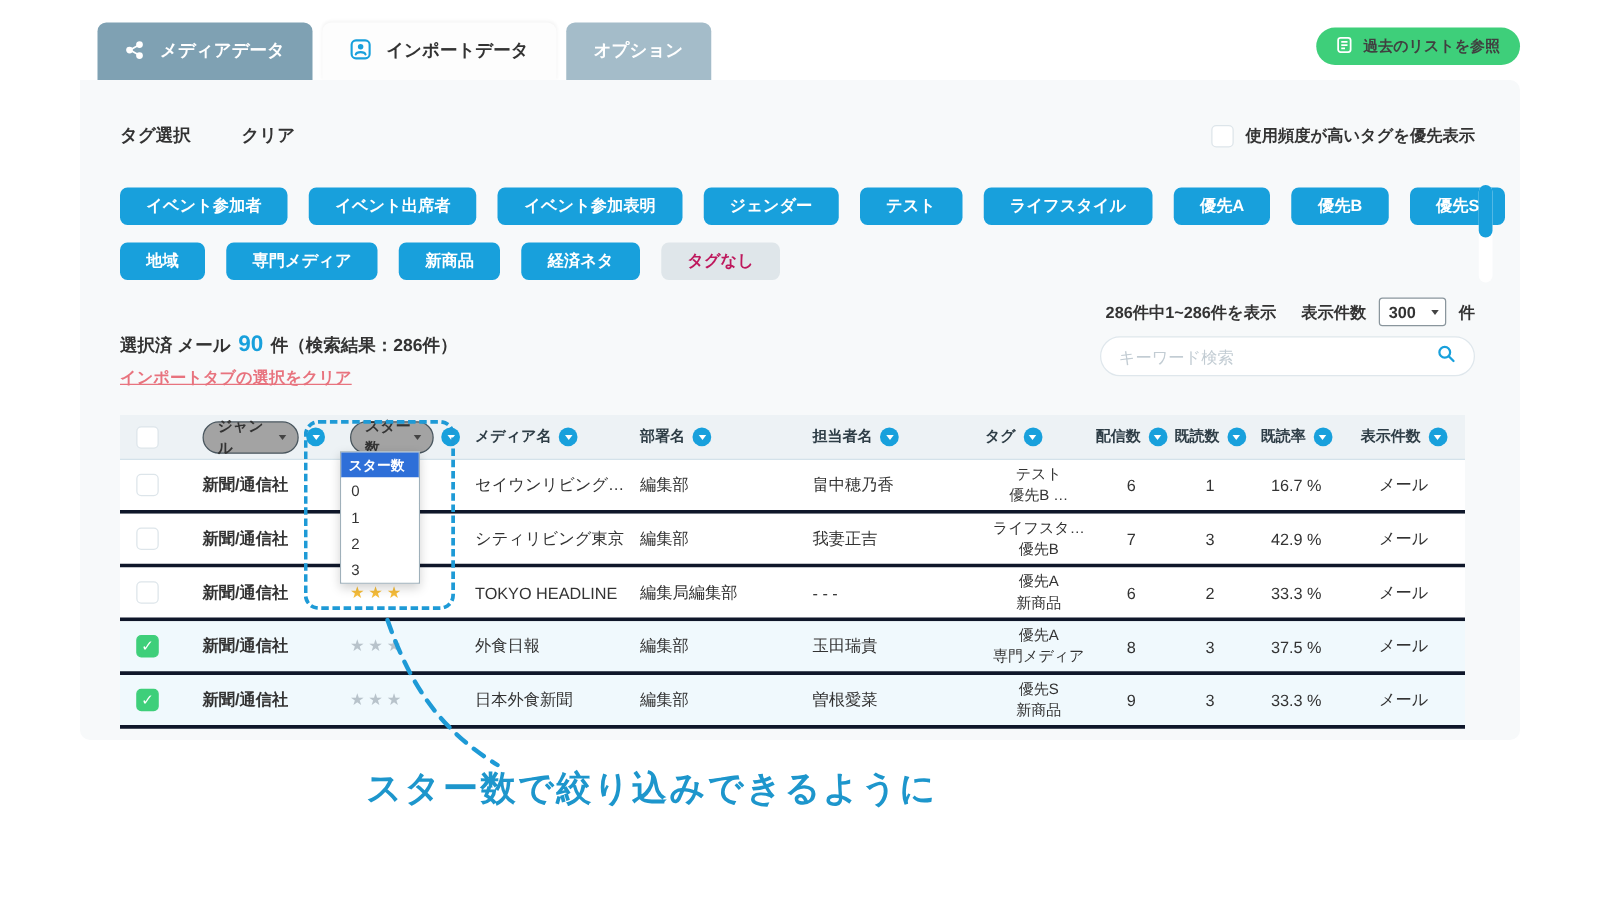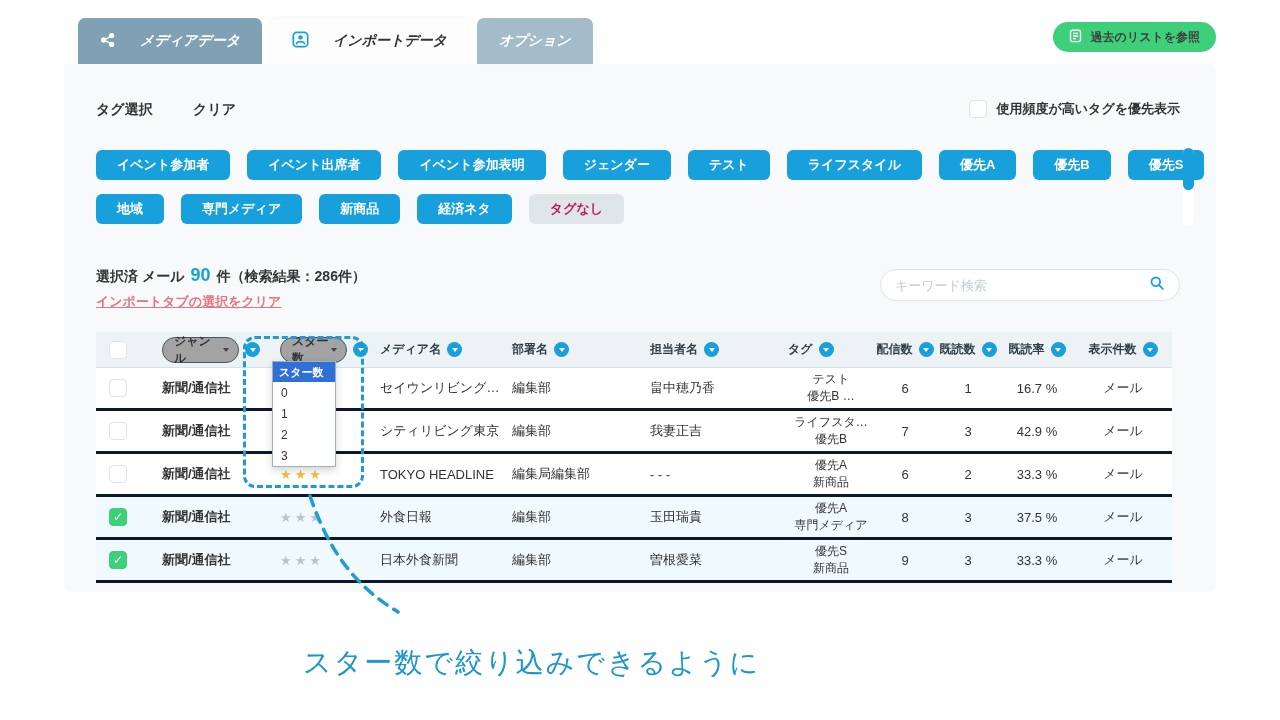--- a/index.html
+++ b/index.html
@@ -1,22 +1,22 @@
 <!DOCTYPE html>
 <html><head>
 <meta charset="utf-8">
 <style>
   * { margin:0; padding:0; box-sizing:border-box; }
   body { font-family:"Liberation Sans","DejaVu Sans",sans-serif; background:#fff; }
   .page { position:relative; width:1280px; height:720px; background:#fff; overflow:hidden; }
 
   
   .tabs { position:absolute; left:78px; top:18px; display:flex; gap:8px; height:46px; }
-  .tab { display:flex; align-items:center; gap:24px; padding:0 22px; border-radius:7px 7px 0 0;
-         font-size:14px; font-weight:700; color:#fff; cursor:pointer;font-style:italic; }
+  .tab { display:flex; align-items:center; gap:12px; padding:0 22px; border-radius:7px 7px 0 0;
+         font-size:14px; font-weight:700; color:#fff; cursor:pointer; }
   .tab-media   { background:#7fa1b3; }
   .tab-import  { background:#fdfdfd; color:#333; box-shadow:0 -1px 3px rgba(0,0,0,.05); }
   .tab-options { background:#a4bcc9; }
 
   
   .history-btn { position:absolute; right:64px; top:22px; height:30px; display:flex; align-items:center; gap:7px;
                  background:#3ecf7a; border:none; border-radius:15px; padding:0 16px; color:#404040;
                  font-size:12px; font-weight:700; cursor:pointer; font-family:inherit; }
 
   
@@ -105,22 +105,22 @@
                    border:1px solid #9fb0ba; box-shadow:0 3px 8px rgba(0,0,0,.18); z-index:20; }
   .star-dropdown .opt { height:21px; display:flex; align-items:center; padding-left:8px;
                         font-size:12px; color:#333; cursor:pointer; background:#fff; }
   .star-dropdown .opt.selected { height:20px; background:#2e6fd8; color:#fff; font-size:11px;
                                  font-weight:700; padding-left:6px; }
 
   
   .dashed-rect { position:absolute; left:243px; top:336px; width:121px; height:152px;
                  border:3px dashed #1e9ad6; border-radius:12px; z-index:30; pointer-events:none; }
   .arrow-svg { position:absolute; left:0; top:0; width:1280px; height:720px; z-index:29; pointer-events:none; }
-  .caption { position:absolute; left:303px; top:612px; font-size:28px; font-weight:400;
-             color:#1d96cc; letter-spacing:2px; z-index:30;margin-top:32px; }
+  .caption { position:absolute; left:293px; top:612px; font-size:28px; font-weight:700;
+             color:#1d96cc; letter-spacing:2px; z-index:30; }
 </style>
 </head>
 <body>
 
 <div class="page">
 
   <div class="tabs">
     <div class="tab tab-media">
       <span>
         <svg width="16" height="16" viewBox="0 0 16 16">
@@ -191,20 +191,29 @@
       <button class="tag-btn">専門メディア</button>
       <button class="tag-btn">新商品</button>
       <button class="tag-btn">経済ネタ</button>
       <button class="tag-btn disabled">タグなし</button>
     </div>
 
     <div class="tag-scrollbar">
       <div class="thumb"></div>
     </div>
 
+    <div class="list-controls">
+      <span class="range">286件中1~286件を表示</span>
+      <span>表示件数</span>
+      <div class="pp-select">
+        <span>300</span>
+        <i class="chev-dark"></i>
+      </div>
+      <span>件</span>
+    </div>
 
     <div class="selection-line">
       <span class="sel-prefix">選択済 メール</span>
       <span class="sel-count">90</span>
       <span class="sel-suffix">件（検索結果：286件）</span>
     </div>
     <a class="clear-link">インポートタブの選択をクリア</a>
 
     <div class="search-box">
       <input type="text" placeholder="キーワード検索" style="">

